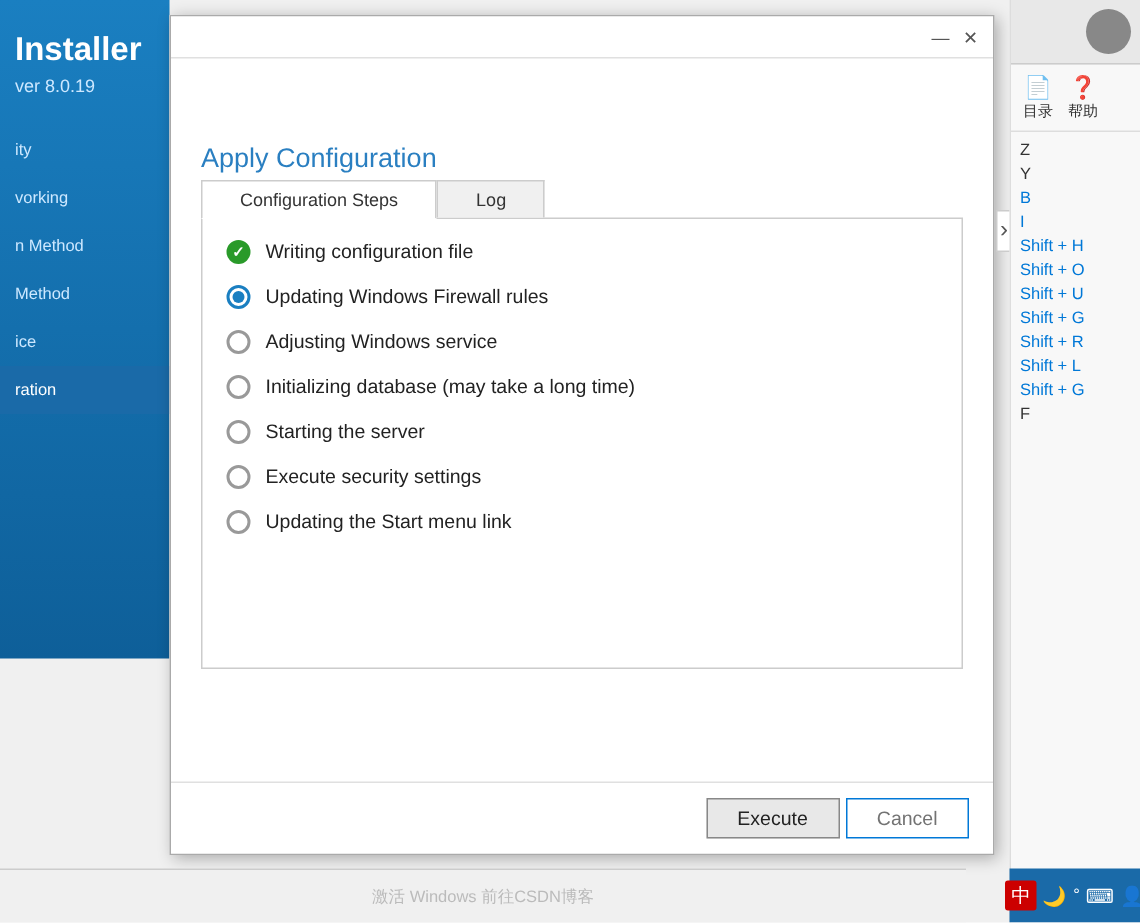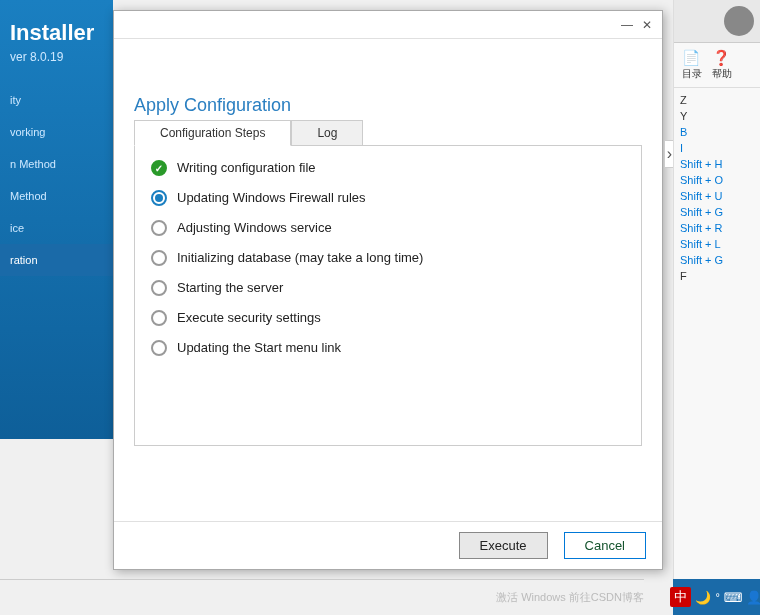--- a/index.html
+++ b/index.html
@@ -173,41 +173,41 @@
 
     
     .dialog-footer {
       position: absolute;
       bottom: 0;
       left: 0;
       right: 0;
       padding: 10px 16px;
       display: flex;
       justify-content: flex-end;
-      gap: 16px;
+      gap: 4px;
       border-top: 1px solid #e0e0e0;
       background: white;
     }
 
     .btn {
       padding: 5px 20px;
       font-size: 13px;
       cursor: pointer;
       border: 1px solid #aaa;
       background: #f0f0f0;
       color: #222;
     }
     .btn.primary {
       background: #e8e8e8;
       border-color: #888;
     }
     .btn.cancel {
       background: white;
       border: 1px solid #0078d7;
-      color: #14532d;
+      color: #737373;
     }
 
     
     .right-panel {
       position: absolute;
       right: 0;
       top: 0;
       width: 87px;
       height: 615px;
       background: #f8f8f8;
@@ -237,21 +237,21 @@
     .bottom-bar {
       position: absolute;
       bottom: 0;
       left: 0;
       width: 644px;
       height: 36px;
       background: #f0f0f0;
       border-top: 1px solid #ccc;
       display: flex;
       align-items: center;
-      justify-content: flex-end;
+      justify-content: center;
     }
     .watermark {
       font-size: 11px;
       color: #aaa;
     }
   </style>
 </head>
 <body>
 
 <div class="sidebar">

